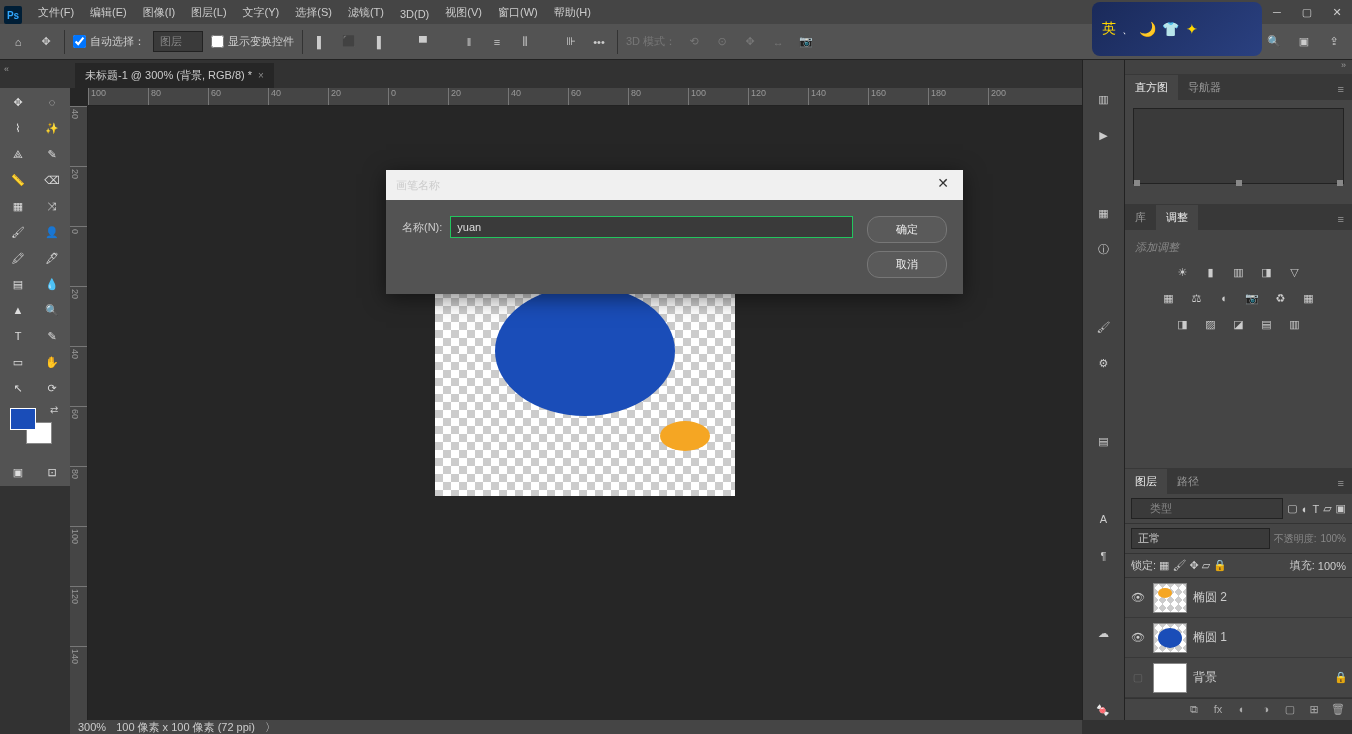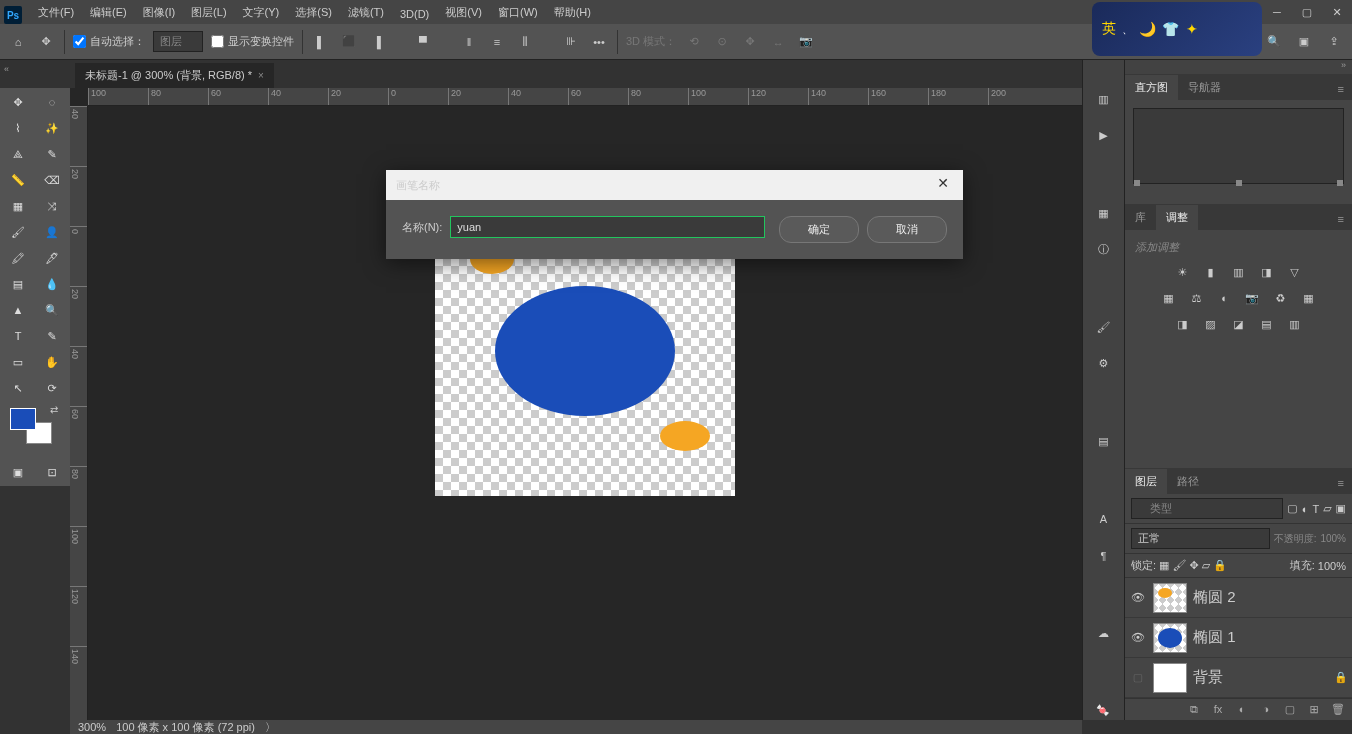--- a/index.html
+++ b/index.html
@@ -61,39 +61,39 @@
 .lay-row1{display:flex;align-items:center;padding:4px 6px;gap:4px;border-bottom:1px solid #333}
 .lay-sel{background:#3a3a3a;border:1px solid #222;padding:2px 16px 2px 6px;color:#ccc;flex:1}
 .lay-opa{color:#888;font-size:10px}
 .lay-row2{display:flex;align-items:center;padding:4px 6px;gap:3px;border-bottom:1px solid #333;font-size:10px;color:#888}
 .lay-list{flex:1;overflow:auto}
 .layer{display:flex;align-items:center;height:40px;border-bottom:1px solid #383838;padding:0 4px;gap:6px}
 .eye{width:18px;text-align:center;color:#ccc}
 .thumb{width:34px;height:30px;background:#fff;border:1px solid #888;position:relative}
 .thumb.checker{background-image:linear-gradient(45deg,#ccc 25%,transparent 25%),linear-gradient(-45deg,#ccc 25%,transparent 25%),linear-gradient(45deg,transparent 75%,#ccc 75%),linear-gradient(-45deg,transparent 75%,#ccc 75%);background-size:8px 8px;background-color:#fff}
 .thumb-ell{position:absolute;inset:4px;border-radius:50%}
-.lay-name{flex:1;font-size:15px}
+.lay-name{flex:1;font-size:12px}
 .lay-lock{color:#aaa}
 .lay-foot{display:flex;justify-content:flex-end;gap:8px;padding:4px 6px;border-top:1px solid #333}
 .lay-foot span{width:16px;text-align:center;color:#aaa}
 .status{position:absolute;left:70px;bottom:0;right:270px;height:14px;background:#454545;display:flex;align-items:center;padding:0 8px;gap:10px;font-size:10px;color:#aaa}
 .dialog{position:absolute;left:386px;top:170px;width:577px;background:#535353;box-shadow:0 4px 20px rgba(0,0,0,.5);z-index:200}
 .dlg-title{height:30px;background:#f0f0f0;color:#333;display:flex;align-items:center;padding:0 10px;font-size:12px}
 .dlg-close{margin-left:auto;width:20px;height:20px;color:#333;font-size:14px;text-align:center;cursor:pointer}
 .dlg-body{padding:16px;display:flex;gap:14px;align-items:flex-start}
 .brush-prev{width:66px;text-align:center}
 .brush-box{width:66px;height:50px;background:#666;border:1px solid #333;display:flex;align-items:center;justify-content:center;position:relative}
 .brush-ell{width:36px;height:24px;background:#ddd;border-radius:50%}
 .brush-corner{position:absolute;right:-4px;bottom:-4px;width:10px;height:10px;background:#888;border:1px solid #333}
 .brush-tl{position:absolute;left:-3px;top:-3px;width:12px;height:6px;background:#999;border-radius:50%}
 .brush-sz{margin-top:4px;color:#ccc;font-size:10px}
 .dlg-form{flex:1;display:flex;gap:8px;align-items:center}
 .dlg-label{color:#ccc}
 .dlg-input{flex:1;background:#3a3a3a;border:1px solid #22c55e;padding:4px 6px;color:#ddd;outline:none}
-.dlg-btns{display:flex;flex-direction:row;gap:8px}
+.dlg-btns{display:flex;flex-direction:column;gap:8px}
 .dlg-btn{width:80px;padding:5px;background:#5a5a5a;border:1px solid #777;border-radius:12px;color:#eee;text-align:center;cursor:pointer}
 </style>
 </head>
 <body>
 
 <div class="menubar">
   <div class="ps-logo">Ps</div>
   <div class="menu-item">文件(F)</div>
   <div class="menu-item">编辑(E)</div>
   <div class="menu-item">图像(I)</div>

